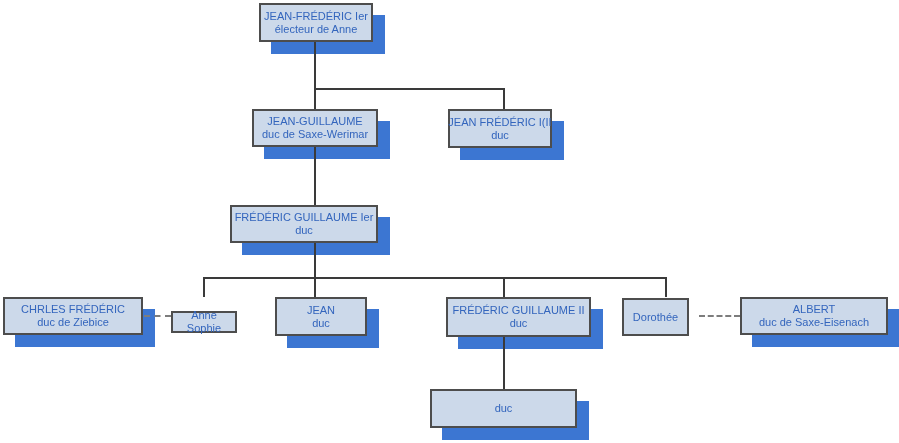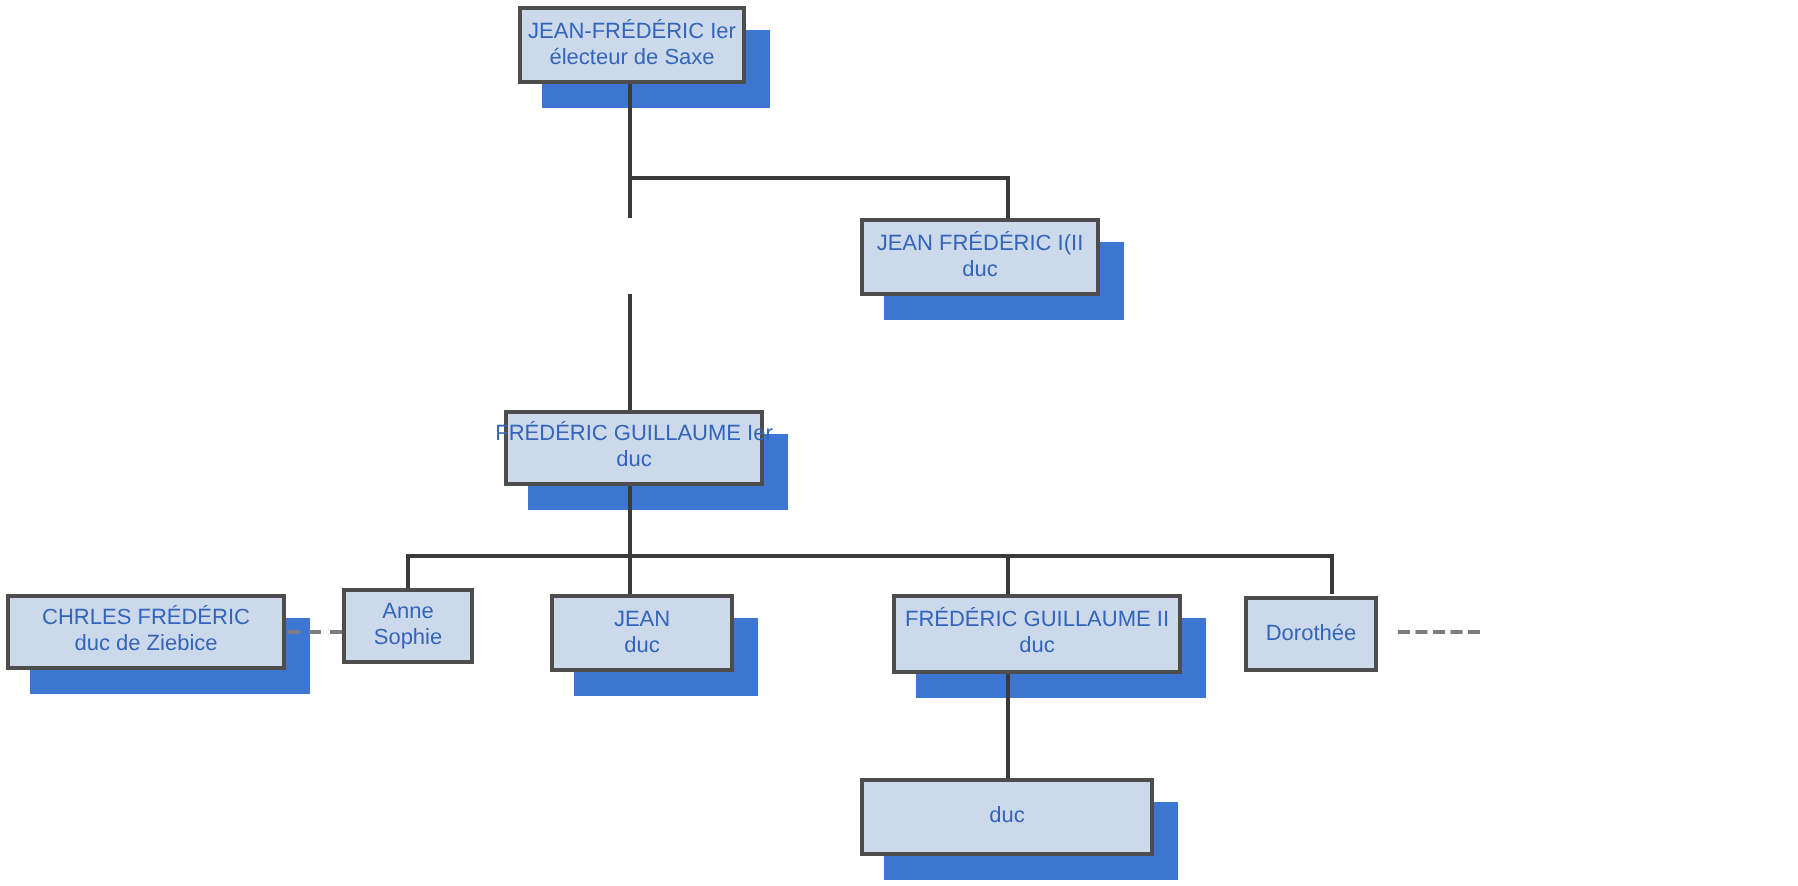--- a/index.html
+++ b/index.html
@@ -43,50 +43,57 @@
   <div class="linev" style="left:503px;top:277px;height:20px"></div>
   <div class="linev" style="left:665px;top:277px;height:20px"></div>
   <div class="linev" style="left:503px;top:336px;height:53px"></div>
   <div class="dash" style="left:123px;top:315px;width:48px"></div>
   <div class="dash" style="left:699px;top:315px;width:41px"></div>
 
   <div class="node" style="left:259px;top:3px;width:114px;height:39px">
     <div class="shadow"></div>
     <div class="box">
       <div class="txt">JEAN-FRÉDÉRIC Ier</div>
-      <div class="txt">électeur de Saxe</div>
+      <div class="txt">électeur de Anne</div>
     </div>
   </div>
 
+  <div class="node" style="left:252px;top:109px;width:126px;height:38px">
+    <div class="shadow"></div>
+    <div class="box">
+      <div class="txt">JEAN-GUILLAUME</div>
+      <div class="txt">duc de Saxe-Werimar</div>
+    </div>
+  </div>
 
-  <div class="node" style="left:430px;top:109px;width:120px;height:39px">
+  <div class="node" style="left:448px;top:109px;width:104px;height:39px">
     <div class="shadow"></div>
     <div class="box">
       <div class="txt">JEAN FRÉDÉRIC I(II</div>
       <div class="txt">duc</div>
     </div>
   </div>
 
-  <div class="node" style="left:252px;top:205px;width:130px;height:38px">
+  <div class="node" style="left:230px;top:205px;width:148px;height:38px">
     <div class="shadow"></div>
     <div class="box">
       <div class="txt">FRÉDÉRIC GUILLAUME Ier</div>
       <div class="txt">duc</div>
     </div>
   </div>
 
   <div class="node" style="left:3px;top:297px;width:140px;height:38px">
     <div class="shadow"></div>
     <div class="box">
       <div class="txt">CHRLES FRÉDÉRIC</div>
       <div class="txt">duc de Ziebice</div>
     </div>
   </div>
 
-  <div class="node" style="left:171px;top:294px;width:66px;height:38px">
+  <div class="node" style="left:171px;top:311px;width:66px;height:22px">
     <div class="box">
       <div class="txt">Anne</div>
       <div class="txt">Sophie</div>
     </div>
   </div>
 
   <div class="node" style="left:275px;top:297px;width:92px;height:39px">
     <div class="shadow"></div>
     <div class="box">
       <div class="txt">JEAN</div>
@@ -101,20 +108,27 @@
       <div class="txt">duc</div>
     </div>
   </div>
 
   <div class="node" style="left:622px;top:298px;width:67px;height:38px">
     <div class="box">
       <div class="txt">Dorothée</div>
     </div>
   </div>
 
+  <div class="node" style="left:740px;top:297px;width:148px;height:38px">
+    <div class="shadow"></div>
+    <div class="box">
+      <div class="txt">ALBERT</div>
+      <div class="txt">duc de Saxe-Eisenach</div>
+    </div>
+  </div>
 
   <div class="node" style="left:430px;top:389px;width:147px;height:39px">
     <div class="shadow"></div>
     <div class="box">
       <div class="txt">duc</div>
     </div>
   </div>
 
 </div>
 

